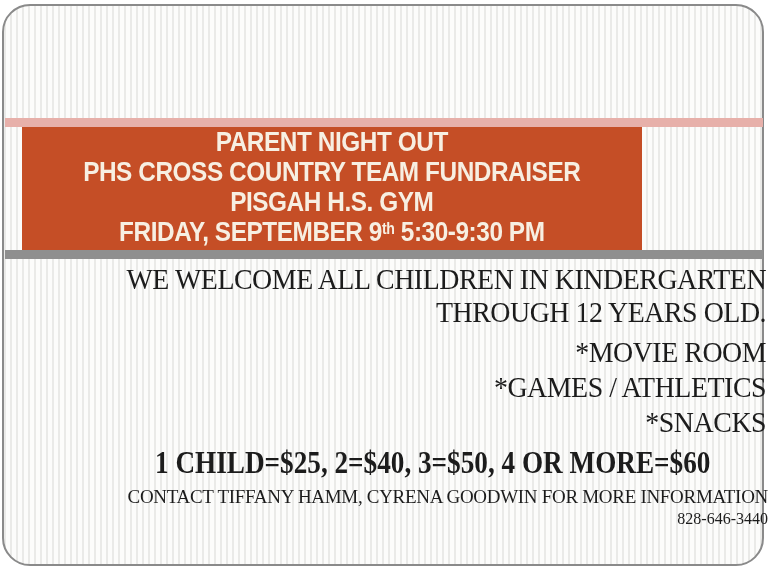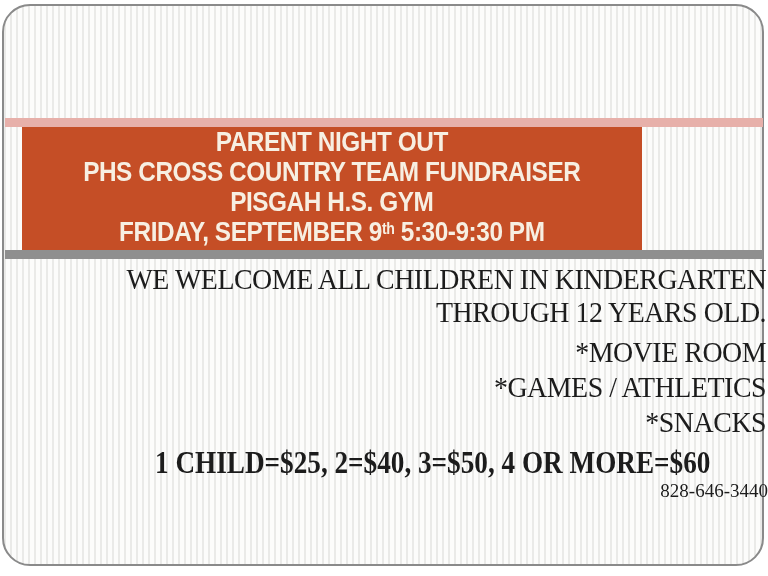--- a/index.html
+++ b/index.html
@@ -96,21 +96,21 @@
     white-space: nowrap;
   }
   .contact {
     font-size: 19px;
     line-height: 20px;
     margin-top: 8px;
     letter-spacing: -0.3px;
     white-space: nowrap;
   }
   .phone {
-    font-size: 19px;
+    font-size: 16px;
     line-height: 20px;
     margin-top: 2px;
   }
 </style>
 </head>
 <body>
 
 <div class="slide">
 
   <div class="panel"></div>
@@ -130,16 +130,17 @@
 
   <div class="body-text">
     <div class="upper">
       <div class="welcome-line">WE WELCOME ALL CHILDREN IN KINDERGARTEN</div>
       <div class="welcome-line">THROUGH 12 YEARS OLD.</div>
       <div class="bullet first">*MOVIE ROOM</div>
       <div class="bullet">*GAMES / ATHLETICS</div>
       <div class="bullet">*SNACKS</div>
     </div>
     <div class="price">1 CHILD=$25, 2=$40, 3=$50, 4 OR MORE=$60</div>
+    <div class="contact">CONTACT TIFFANY HAMM, CYRENA GOODWIN FOR MORE INFORMATION</div>
     <div class="phone">828-646-3440</div>
   </div>
 
 </div>
 
 </body></html>

